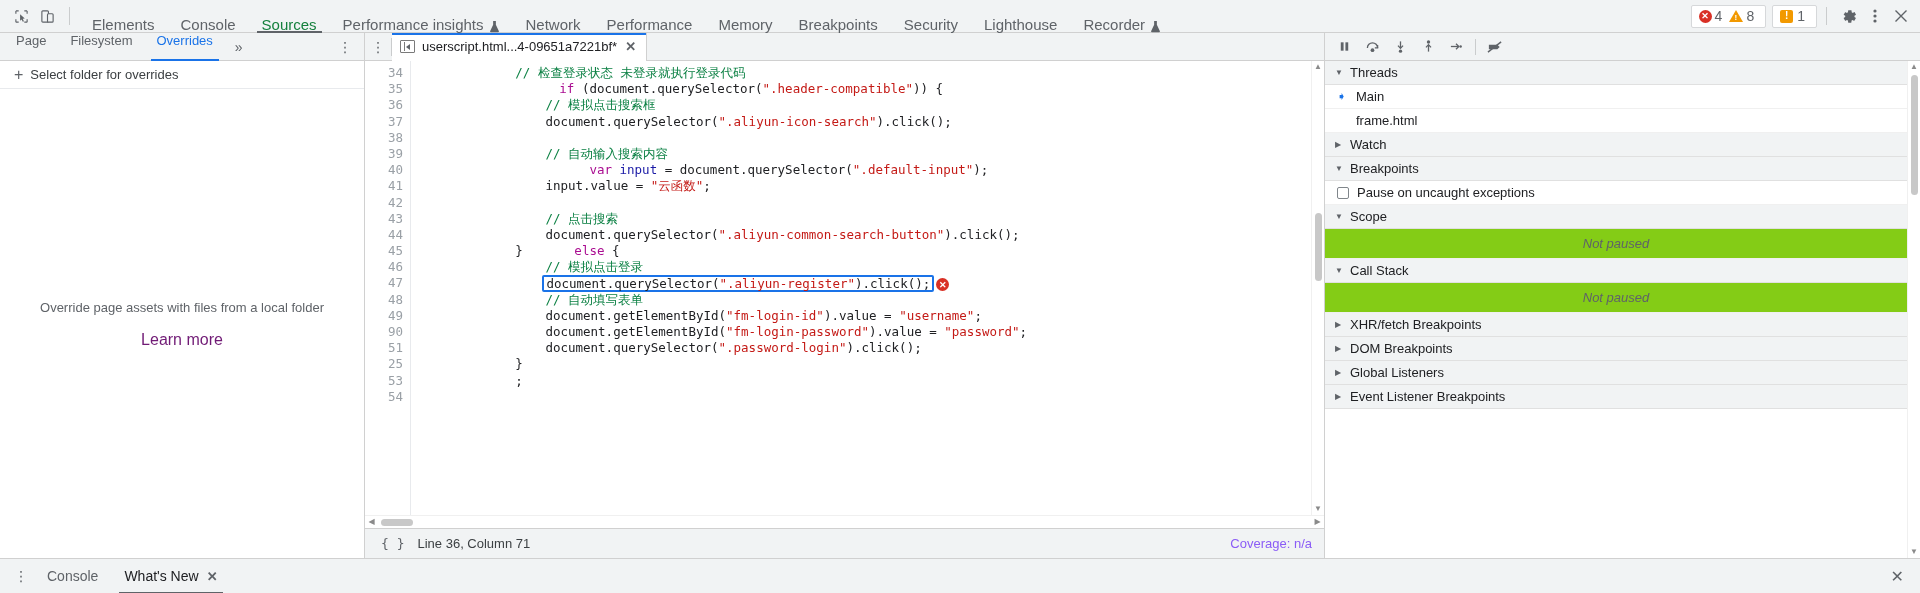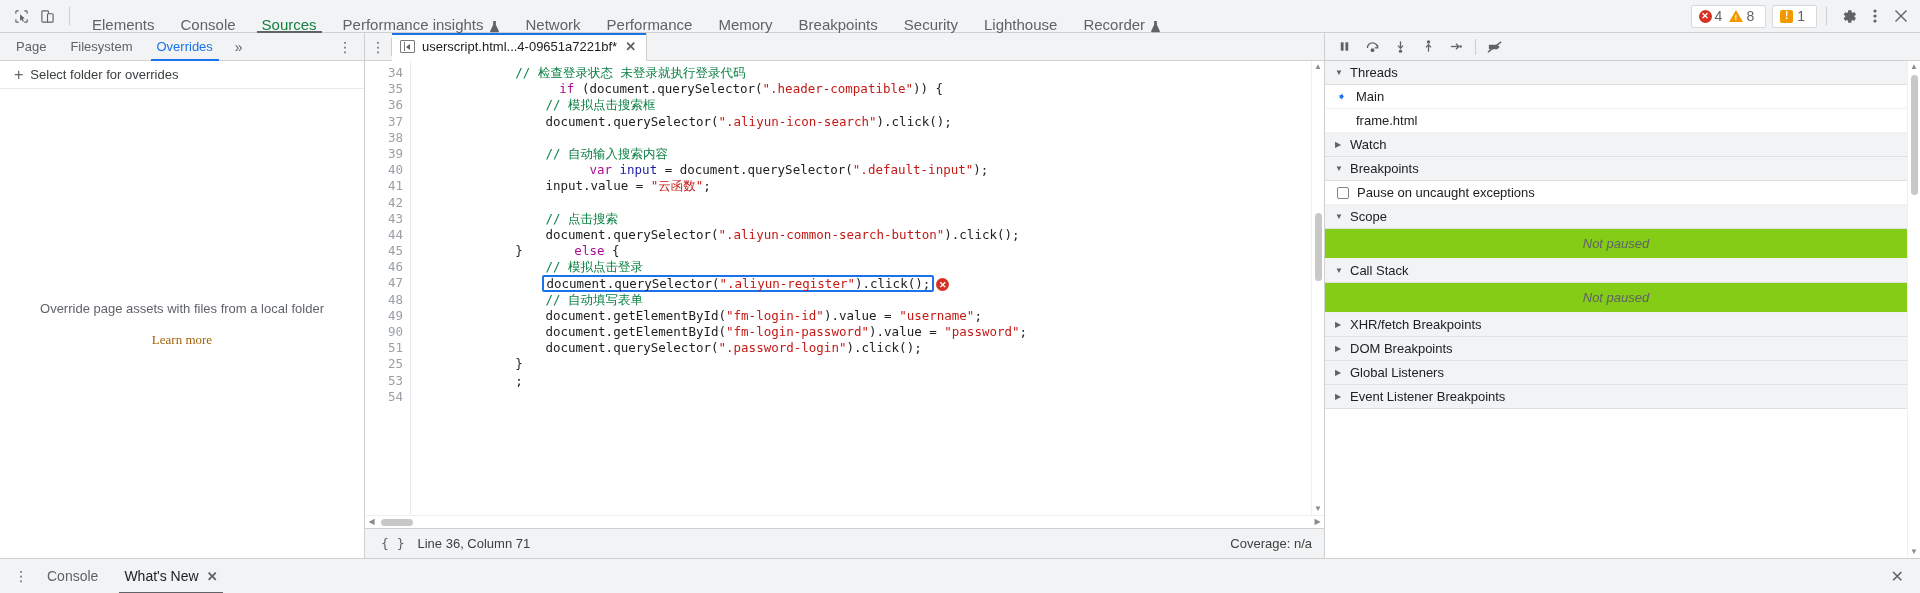--- a/index.html
+++ b/index.html
@@ -68,39 +68,39 @@
   .nav-panel {
     width: 365px; min-width:365px;
     display:flex; flex-direction:column;
     border-right:1px solid #d0d0d0; background:#fff;
   }
   .nav-tabbar {
     height:28px; min-height:28px; display:flex; align-items:center;
     background:#f1f3f4; border-bottom:1px solid #d0d0d0; padding-left:4px;
   }
   .nav-tab {
-    height:28px; display:flex; align-items:center; padding:0 12px;
+    height:28px; display:flex; align-items:flex-start; padding:0 12px;
     font-size:13px; color:#5f6368; cursor:pointer; position:relative;
   }
   .nav-tab.active { color:#1a73e8; }
   .nav-tab.active::after{content:"";position:absolute;left:6px;right:6px;bottom:0;height:2px;background:#1a73e8;}
   .nav-more{padding:0 10px;color:#5f6368;font-size:14px;cursor:pointer;}
   .nav-menu-dots{margin-left:auto;padding:0 12px;color:#5f6368;cursor:pointer;font-size:14px;letter-spacing:0;}
   .nav-select-row{
     height:28px; display:flex; align-items:center; gap:7px;
     padding:0 14px; font-size:13px; color:#3c4043; cursor:pointer;
     border-bottom:1px solid #e8eaed;
   }
   .plus-ico{font-size:16px;color:#5f6368;line-height:1;}
   .nav-empty{
     flex:1; display:flex; flex-direction:column; align-items:center;
     justify-content:center; gap:13px; padding:0 24px; text-align:center;
   }
   .nav-empty-txt{font-size:13px;color:#5f6368;line-height:1.5;}
-  .nav-link{font-size:13px;color:#a16207;text-decoration:none;cursor:pointer;font-family:Liberation Serif, serif;}
+  .nav-link{font-size:16px;color:#701a75;text-decoration:none;cursor:pointer;}
 
   
   .editor-panel{flex:1;display:flex;flex-direction:column;min-width:0;border-right:1px solid #d0d0d0;}
   .file-tabbar{
     height:28px;min-height:28px;display:flex;align-items:center;
     background:#f1f3f4;border-bottom:1px solid #d0d0d0;
   }
   .ft-dots{width:26px;display:flex;align-items:center;justify-content:center;color:#5f6368;cursor:pointer;font-size:14px;}
   .ft-divider{width:1px;height:18px;background:#cacccd;}
   .file-tab{
@@ -161,21 +161,21 @@
   .hs-arrow{font-size:8px;color:#8a8a8a;width:13px;text-align:center;line-height:8px;cursor:pointer;}
   .hs-thumb{position:absolute;left:16px;width:32px;height:7px;background:#c8c8c8;border-radius:4px;cursor:pointer;}
   .status-bar{
     height:30px;min-height:30px;display:flex;align-items:center;gap:9px;
     background:#f1f3f4;border-top:1px solid #d0d0d0;padding:0 12px;font-size:13px;color:#3c4043;
   }
   .braces-ico{
     font-family:"DejaVu Sans Mono",monospace;color:#5f6368;font-size:13px;
     border:1px solid transparent;padding:1px 3px;cursor:pointer;border-radius:2px;
   }
-  .coverage{margin-left:auto;color:#404040;font-size:13px;}
+  .coverage{margin-left:auto;color:#8b5cf6;font-size:13px;}
 
   
   .debug-panel{
     width:595px;min-width:595px;display:flex;flex-direction:column;background:#fff;
   }
   .debug-toolbar{
     height:28px;min-height:28px;display:flex;align-items:center;gap:2px;
     background:#f1f3f4;border-bottom:1px solid #d0d0d0;padding:0 6px;
   }
   .dbg-btn{

